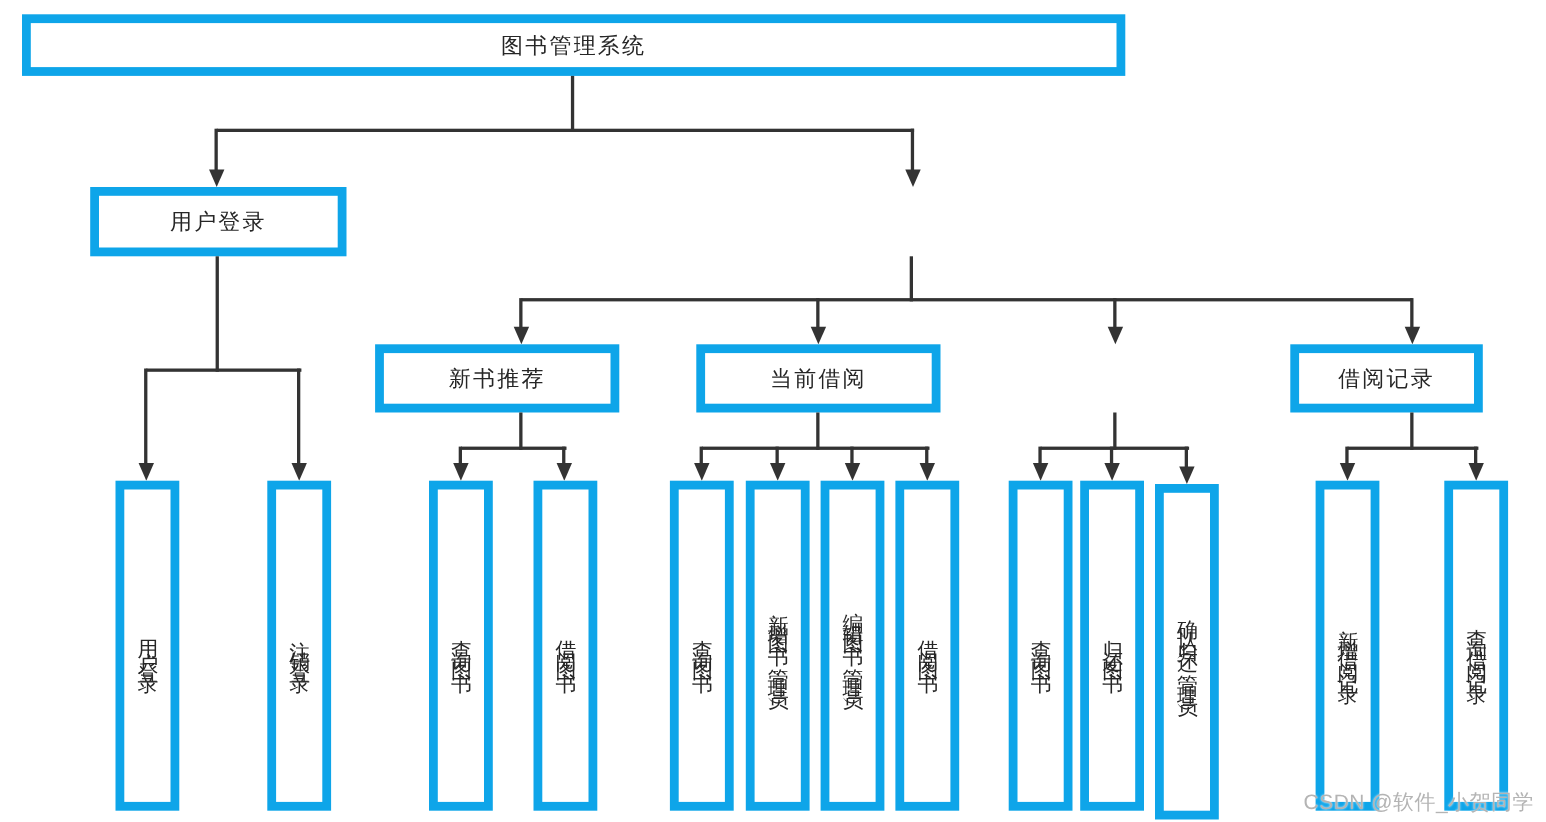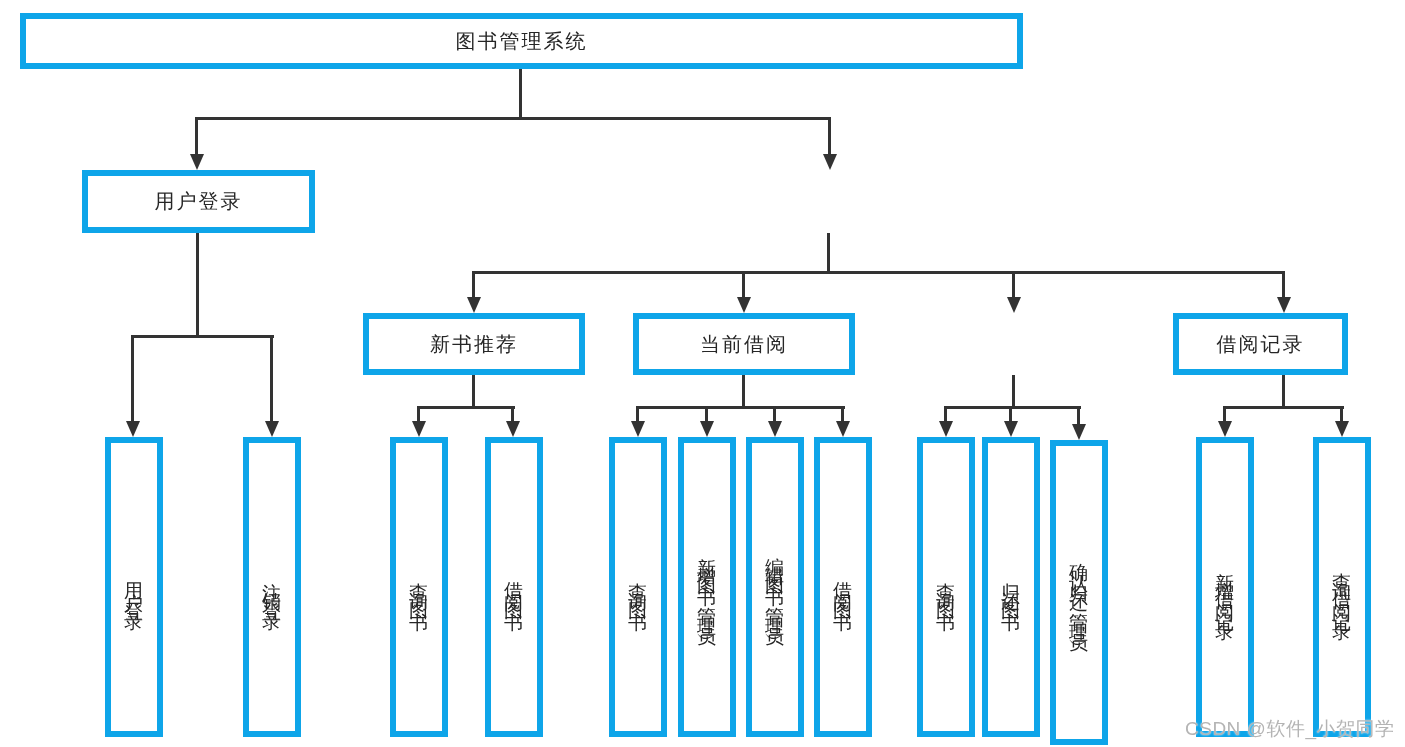--- a/index.html
+++ b/index.html
@@ -6,21 +6,21 @@
   #stage{
     position:relative;
     width:1405px;height:747px;
     background:#ffffff;
     font-family:"Liberation Sans","DejaVu Sans",sans-serif;
     overflow:hidden;
   }
   .box{
     position:absolute;
     box-sizing:border-box;
-    border:6px solid #0ea5e9;
+    border:8px solid #0ea5e9;
     background:#ffffff;
     display:flex;
     align-items:center;
     justify-content:center;
     color:#262626;
     font-size:20px;
   }
   .box.h{letter-spacing:2px;}
   .box.v{
     writing-mode:vertical-rl;
@@ -75,21 +75,21 @@
   <div class="hl" style="left:474px;top:271px;width:810px"></div>
   <div class="vl" style="left:472px;top:271px;height:30px"></div>
   <div class="ah" style="left:467px;top:297px"></div>
   <div class="vl" style="left:742px;top:271px;height:30px"></div>
   <div class="ah" style="left:737px;top:297px"></div>
   <div class="vl" style="left:1012px;top:271px;height:30px"></div>
   <div class="ah" style="left:1007px;top:297px"></div>
   <div class="vl" style="left:1282px;top:271px;height:30px"></div>
   <div class="ah" style="left:1277px;top:297px"></div>
 
-  <div class="box h" style="left:363px;top:313px;width:222px;height:62px">新书推荐</div>
+  <div class="box h" style="left:341px;top:313px;width:222px;height:62px">新书推荐</div>
   <div class="box h" style="left:633px;top:313px;width:222px;height:62px">当前借阅</div>
   <div class="box h" style="left:1173px;top:313px;width:175px;height:62px">借阅记录</div>
 
   <div class="vl" style="left:472px;top:375px;height:34px"></div>
   <div class="hl" style="left:419px;top:406px;width:96px"></div>
   <div class="vl" style="left:417px;top:406px;height:19px"></div>
   <div class="ah" style="left:412px;top:421px"></div>
   <div class="vl" style="left:511px;top:406px;height:19px"></div>
   <div class="ah" style="left:506px;top:421px"></div>
 

